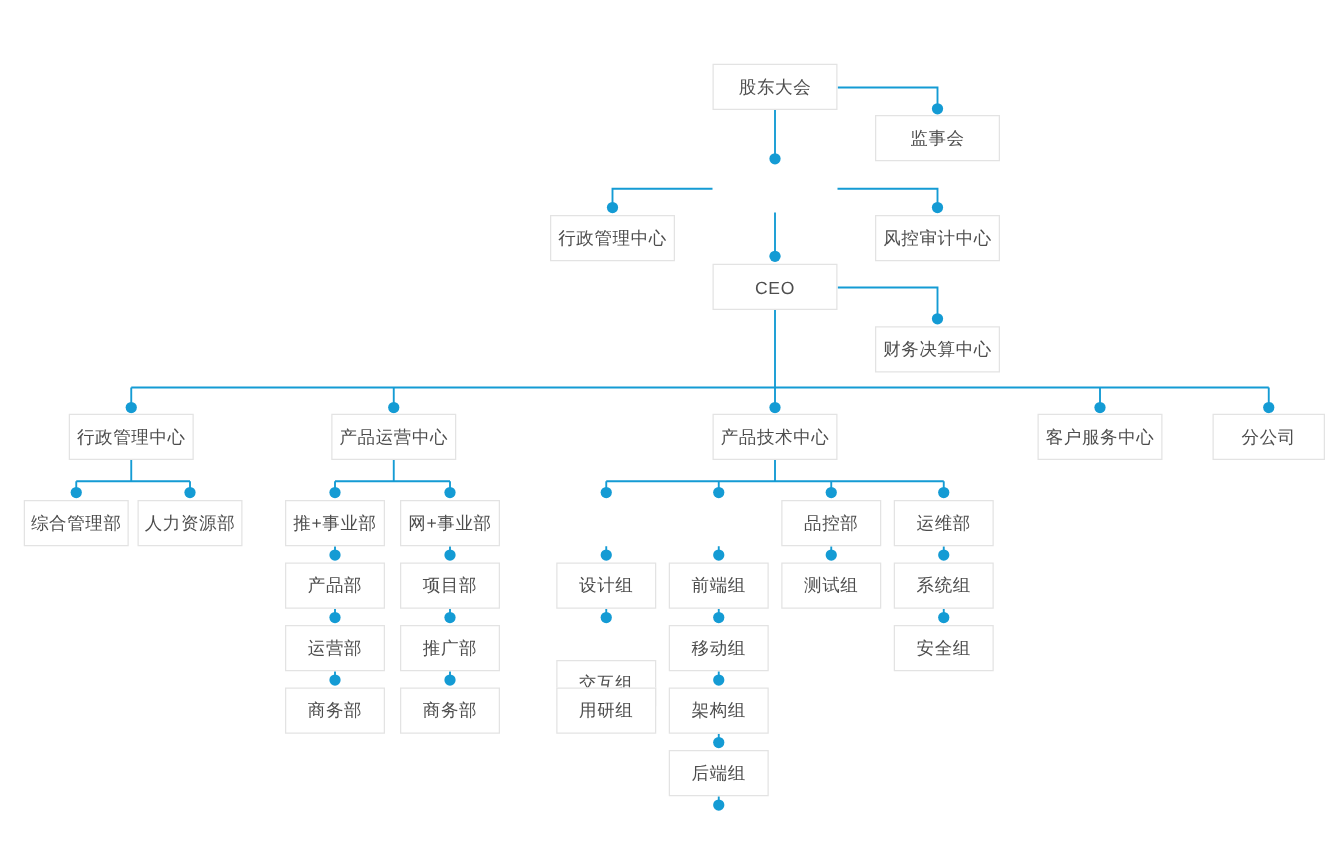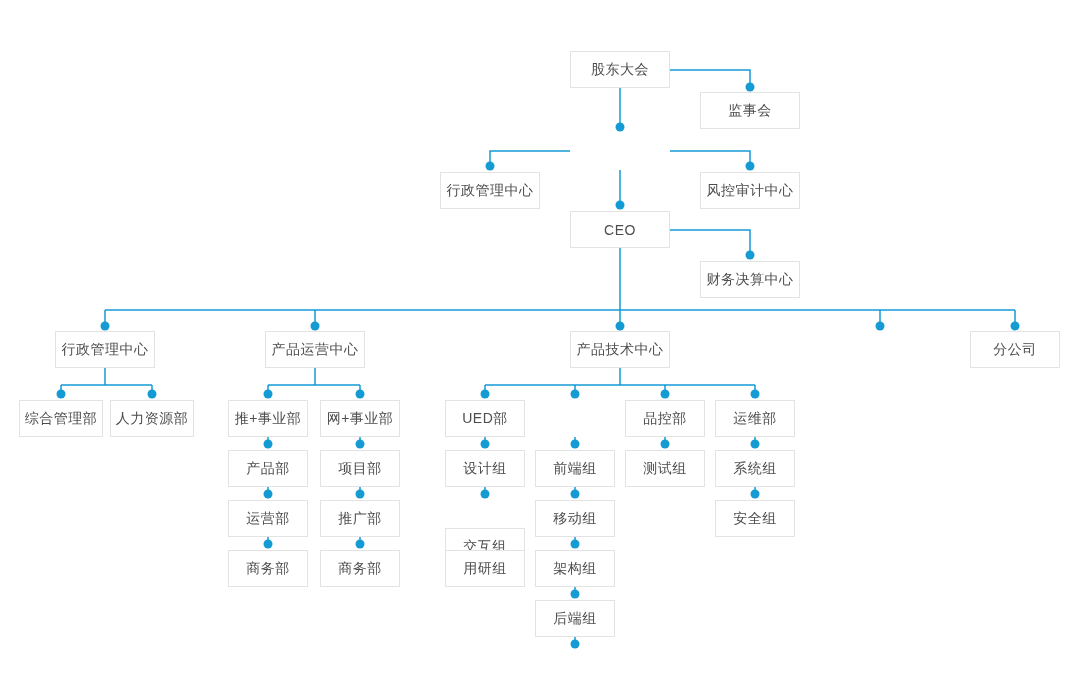--- a/index.html
+++ b/index.html
@@ -97,35 +97,35 @@
   <div class="node" style="left:570px;top:51px;width:100px">股东大会</div>
   <div class="node" style="left:700px;top:92px;width:100px">监事会</div>
   <div class="node" style="left:440px;top:172px;width:100px">行政管理中心</div>
   <div class="node" style="left:700px;top:172px;width:100px">风控审计中心</div>
   <div class="node" style="left:570px;top:211px;width:100px">CEO</div>
   <div class="node" style="left:700px;top:261px;width:100px">财务决算中心</div>
 
   <div class="node" style="left:55px;top:331px;width:100px">行政管理中心</div>
   <div class="node" style="left:265px;top:331px;width:100px">产品运营中心</div>
   <div class="node" style="left:570px;top:331px;width:100px">产品技术中心</div>
+  <div class="node" style="left:830px;top:331px;width:100px">客户服务中心</div>
   <div class="node" style="left:970px;top:331px;width:90px">分公司</div>
 
   <div class="node" style="left:19px;top:400px;width:84px">综合管理部</div>
   <div class="node" style="left:110px;top:400px;width:84px">人力资源部</div>
 
   <div class="node" style="left:228px;top:400px;width:80px">推+事业部</div>
   <div class="node" style="left:320px;top:400px;width:80px">网+事业部</div>
   <div class="node" style="left:228px;top:450px;width:80px">产品部</div>
   <div class="node" style="left:320px;top:450px;width:80px">项目部</div>
   <div class="node" style="left:228px;top:500px;width:80px">运营部</div>
   <div class="node" style="left:320px;top:500px;width:80px">推广部</div>
   <div class="node" style="left:228px;top:550px;width:80px">商务部</div>
   <div class="node" style="left:320px;top:550px;width:80px">商务部</div>
 
-  <div class="node" style="left:445px;top:400px;width:80px">UED部</div>
   <div class="node" style="left:625px;top:400px;width:80px">品控部</div>
   <div class="node" style="left:715px;top:400px;width:80px">运维部</div>
 
   <div class="node" style="left:445px;top:450px;width:80px">设计组</div>
   <div class="node" style="left:445px;top:528px;width:80px">交互组</div>
   <div class="node" style="left:445px;top:550px;width:80px">用研组</div>
 
   <div class="node" style="left:535px;top:450px;width:80px">前端组</div>
   <div class="node" style="left:535px;top:500px;width:80px">移动组</div>
   <div class="node" style="left:535px;top:550px;width:80px">架构组</div>

